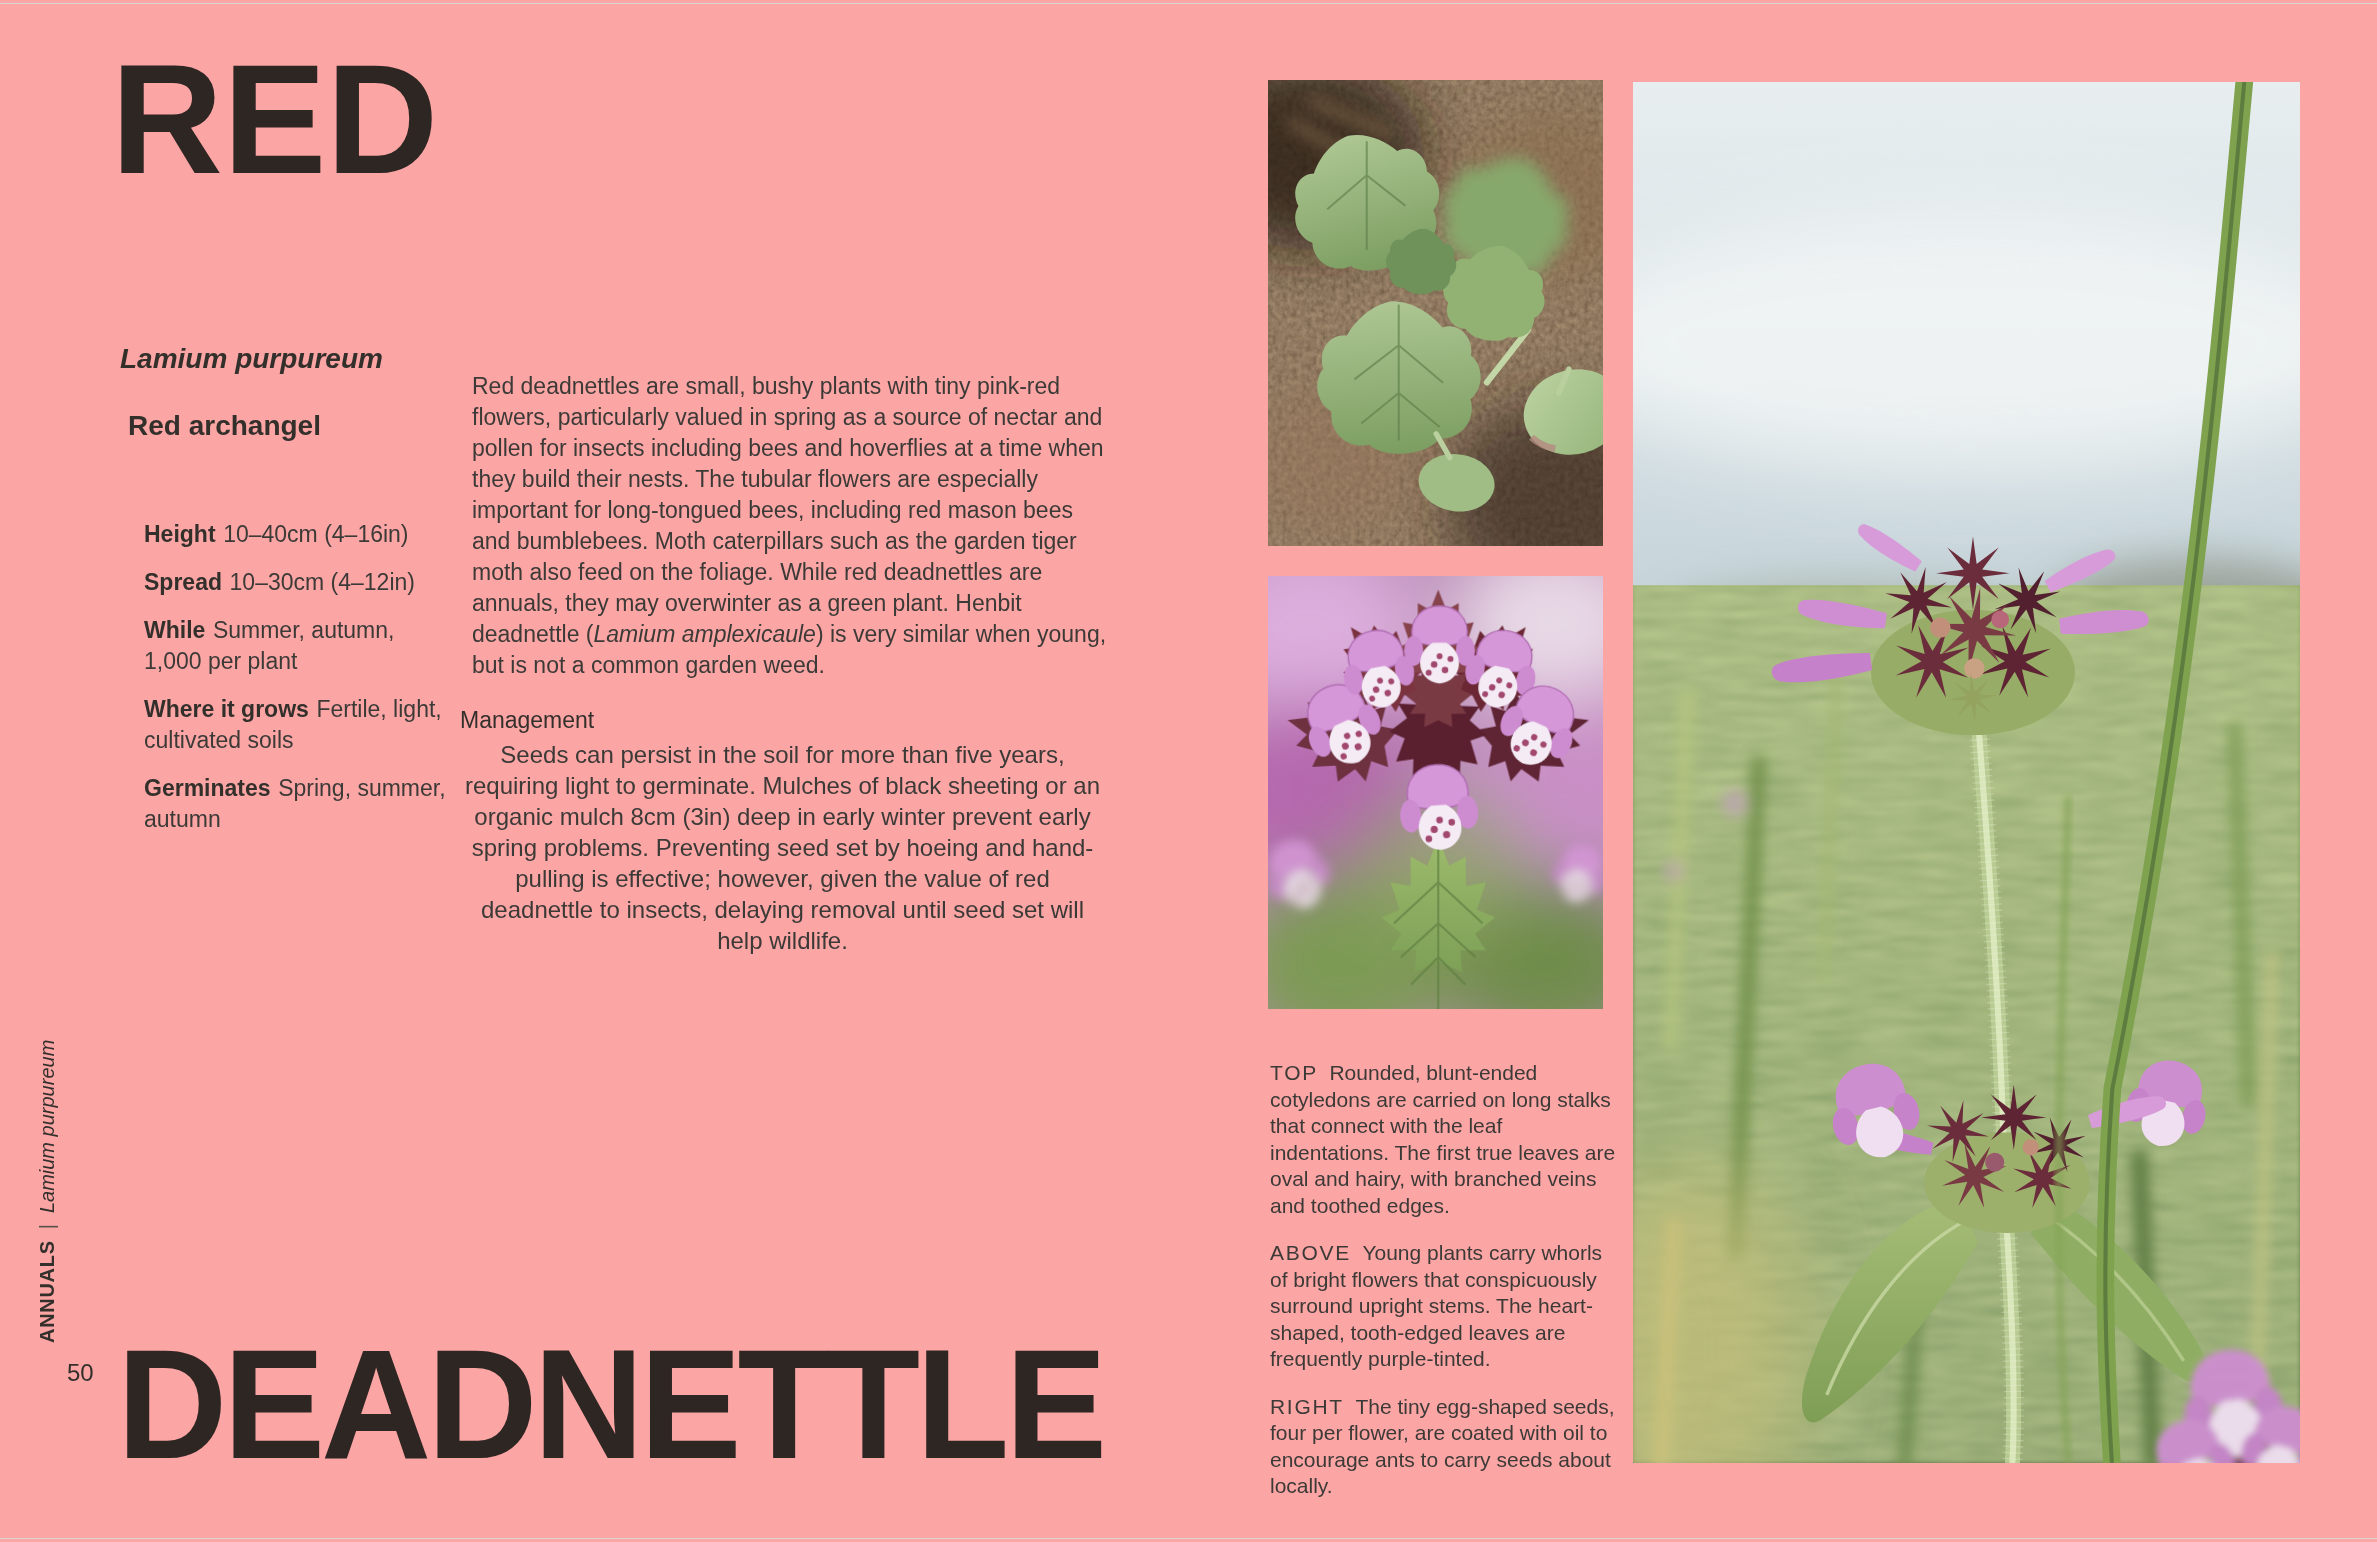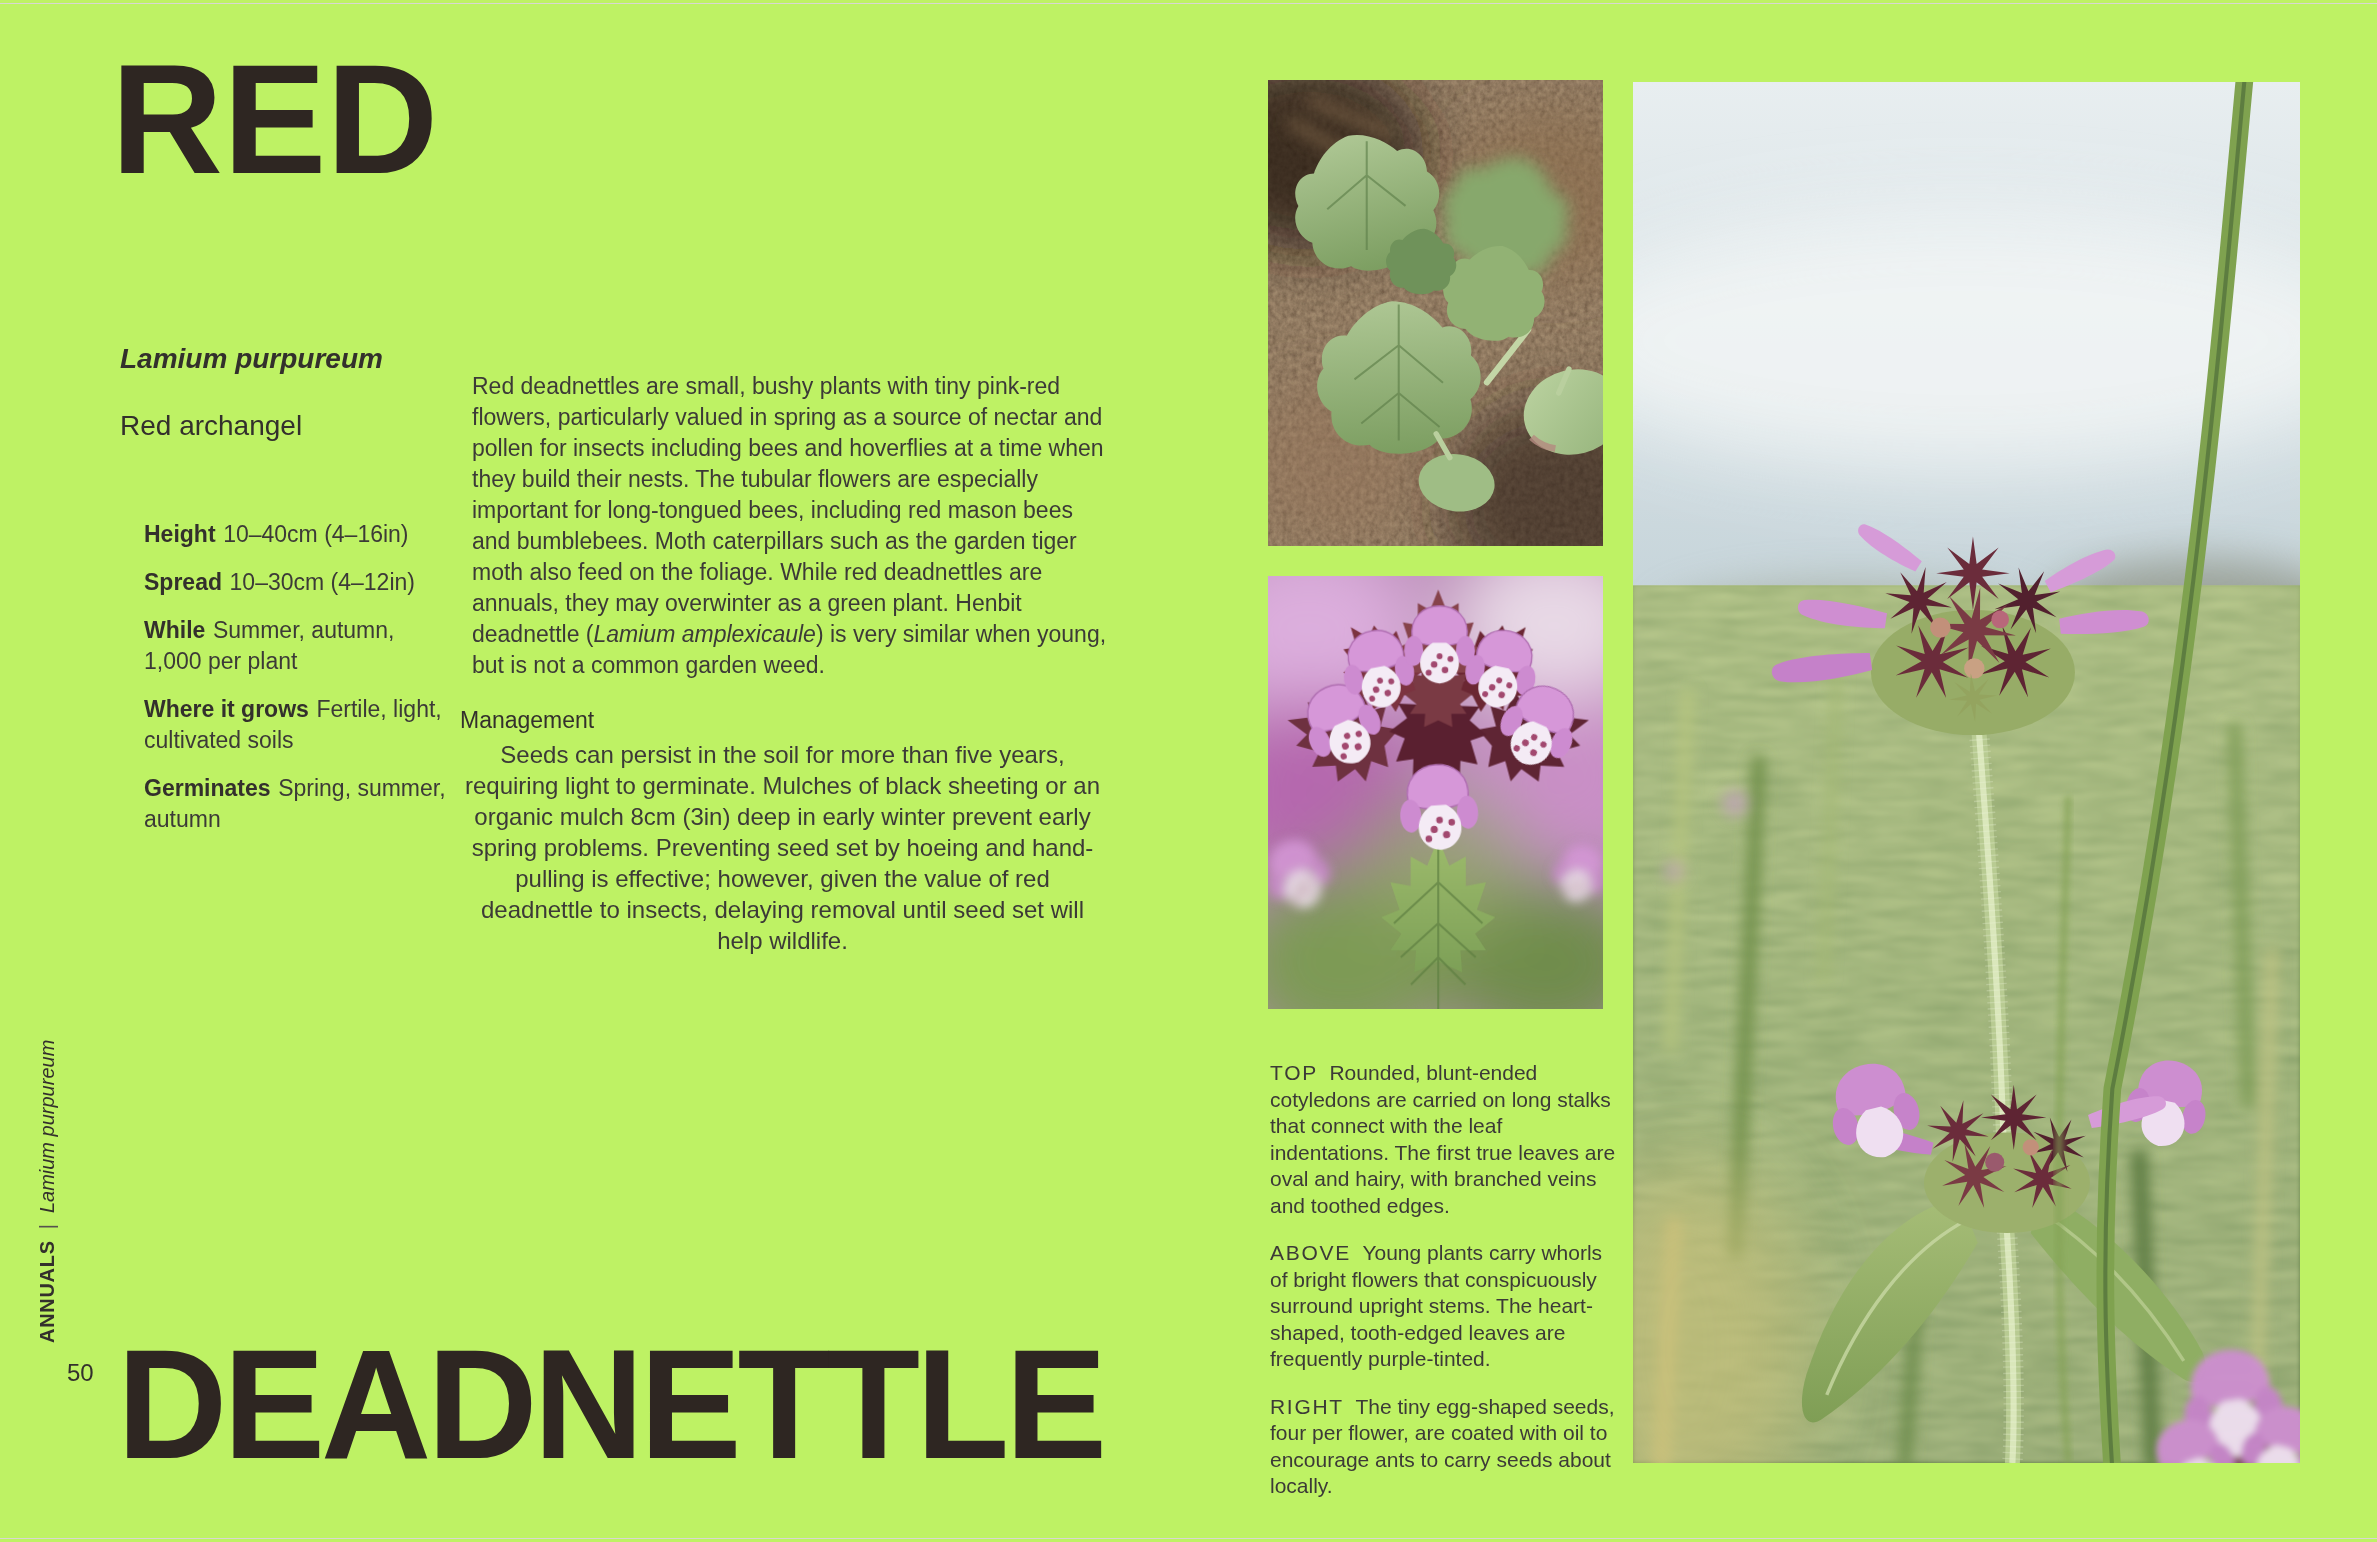--- a/index.html
+++ b/index.html
@@ -1,35 +1,35 @@
 <!DOCTYPE html>
 <html style="font-size:11px"><head>
 <meta charset="utf-8">
 <style>
   html,body{margin:0;padding:0;background:#ffffff;}
   .page{
-    position:relative;width:2377px;height:1542px;background:#bef264;overflow:hidden;
+    position:relative;width:2377px;height:1542px;background:#fca5a5;overflow:hidden;
     font-family:"Liberation Sans", sans-serif;color:#3c3a37;
   }
   .edge-line{position:absolute;left:0;width:2377px;height:1.4px;background:#d8d6d3;}
   .edge-line.top{top:2.7px;}
   .edge-line.bottom{top:1538px;}
 
   
   .title{
     position:absolute;margin:0;color:#2e2622;font-weight:800;
     font-size:155px;line-height:1;letter-spacing:0;white-space:nowrap;
   }
   .title-top{left:111px;top:42px;}
   .title-bottom{left:117px;top:1327px;letter-spacing:-4.1px;transform:scaleX(.985);transform-origin:0 0;}
 
   
   .species{position:absolute;left:120px;top:343px;width:320px;}
   .latin-name{font-style:italic;font-weight:700;font-size:28px;color:#33302c;margin:0 0 35px 0;}
-  .common-name{font-weight:400;font-size:28px;color:#33302c;margin:0;}
+  .common-name{font-weight:700;font-size:28px;color:#33302c;margin:8px;}
 
   .stats{position:absolute;left:120px;top:519px;width:307px;font-size:23px;line-height:31px;margin-left:24px;}
   .stat{margin-bottom:17px;}
   .stat .lbl{font-weight:700;color:#33302c;margin-right:.33em;}
 
   
   .intro{position:absolute;left:460px;top:359px;width:645px;font-size:23px;line-height:31px;margin:12px;}
   .intro .it{font-style:italic;}
   .management{position:absolute;left:460px;top:707px;width:645px;}
   .management h3{font-size:23px;font-weight:400;color:#33302c;margin:0 0 5.4px 0;}

